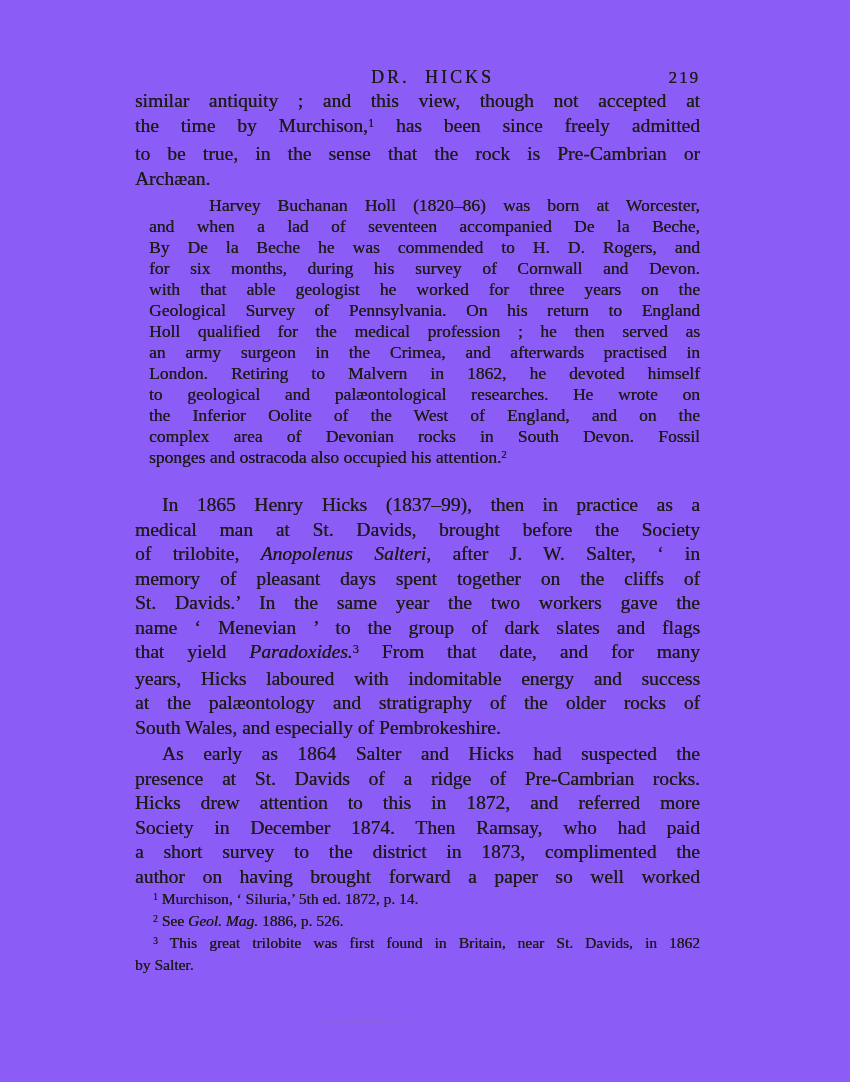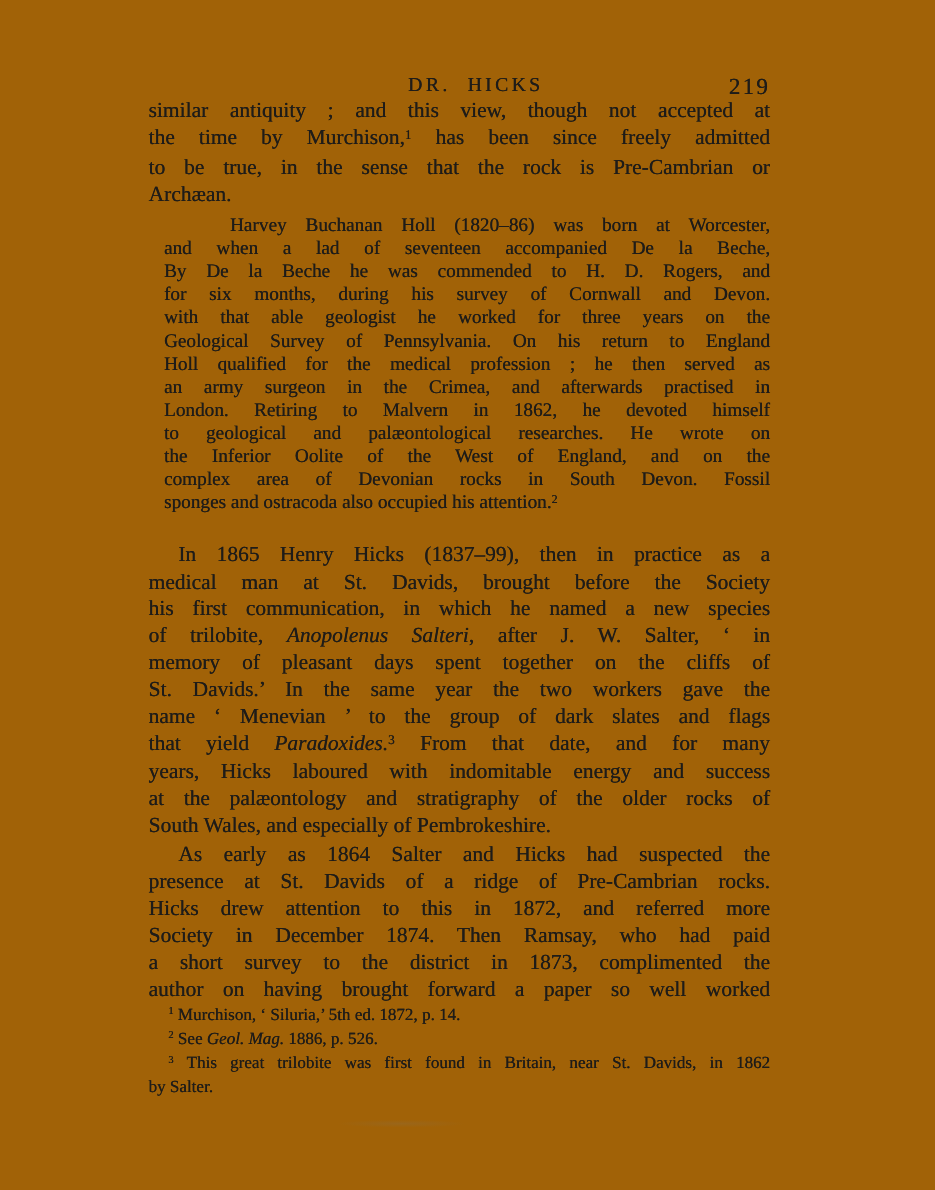--- a/index.html
+++ b/index.html
@@ -4,21 +4,21 @@
 <style>
   html, body {
     margin: 0;
     padding: 0;
     background: #fcfcf9;
   }
   .page {
     position: relative;
     width: 850px;
     height: 1082px;
-    background: #a16207;
+    background: #8b5cf6;
     color: #1e1c19;
     font-family: "Liberation Serif", "DejaVu Serif", serif;
     overflow: hidden;
     text-shadow: 0.25px 0 0 currentColor;
   }
   .column {
     position: absolute;
     left: 135px;
     top: 66px;
     width: 565px;
@@ -34,21 +34,21 @@
     left: 30px;
     right: 0;
     text-align: center;
     letter-spacing: 3px;
     word-spacing: 8px;
   }
   .page-num {
     position: absolute;
     right: 0;
     top: 1px;
-    font-size: 21px;
+    font-size: 17px;
     letter-spacing: 2px;
   }
   .para {
     font-size: 19.5px;
     line-height: 24.5px;
   }
   .para1 { line-height: 25px; }
   .para2 { margin-top: 23px; }
   .para3 { margin-top: 2px; }
   .quote {
@@ -116,21 +116,20 @@
       <div class="ln">London. Retiring to Malvern in 1862, he devoted himself</div>
       <div class="ln">to geological and palæontological researches. He wrote on</div>
       <div class="ln">the Inferior Oolite of the West of England, and on the</div>
       <div class="ln">complex area of Devonian rocks in South Devon. Fossil</div>
       <div class="ln last"><span>sponges and ostracoda also occupied his attention.</span><span class="sp">2</span></div>
     </div>
 
     <div class="para para2">
       <div class="ln ind-sm">In 1865 Henry Hicks (1837–99), then in practice as a</div>
       <div class="ln">medical man at St. Davids, brought before the Society</div>
-      <div class="ln">his first communication, in which he named a new species</div>
       <div class="ln"><span>of trilobite, </span><span class="it">Anopolenus Salteri</span><span>, after J. W. Salter, ‘ in</span></div>
       <div class="ln">memory of pleasant days spent together on the cliffs of</div>
       <div class="ln">St. Davids.’ In the same year the two workers gave the</div>
       <div class="ln">name ‘ Menevian ’ to the group of dark slates and flags</div>
       <div class="ln"><span>that yield </span><span class="it">Paradoxides.</span><span class="sp">3</span><span> From that date, and for many</span></div>
       <div class="ln">years, Hicks laboured with indomitable energy and success</div>
       <div class="ln">at the palæontology and stratigraphy of the older rocks of</div>
       <div class="ln last">South Wales, and especially of Pembrokeshire.</div>
     </div>
 

